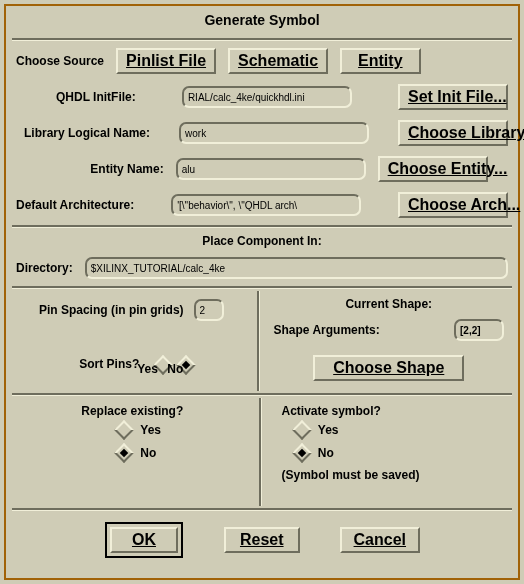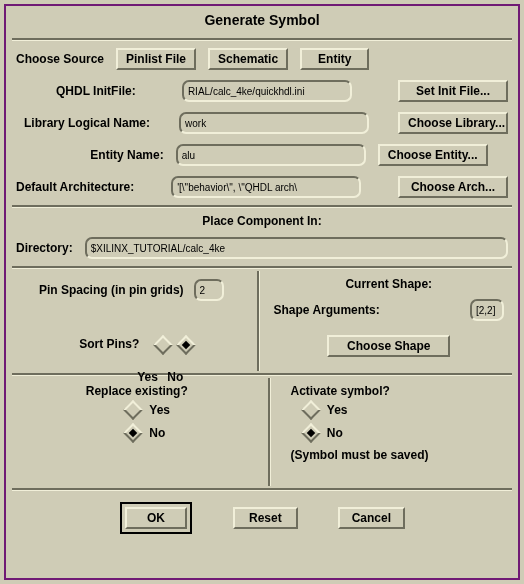--- a/index.html
+++ b/index.html
@@ -7,21 +7,21 @@
     margin: 0; padding: 0;
     font-family: "Helvetica", Arial, sans-serif;
     font-size: 12px;
     background: #cfccb6;
     width: 524px; height: 584px;
     position: relative;
     color: #000;
   }
   .outer {
     position: absolute; left: 4px; top: 4px; right: 4px; bottom: 4px;
-    border: 2px solid #701a75;
+    border: 2px solid #a16207;
     background: #cfccb6;
   }
   .title {
     text-align: center; font-weight: bold; font-size: 14px;
     padding: 6px 0 8px 0;
   }
   .divider {
     border-top: 2px solid #6e6d5d;
     border-bottom: 1px solid #f1efd9;
     margin: 2px 6px;
@@ -30,24 +30,25 @@
   .row { display: flex; align-items: center; padding: 5px 10px; gap: 12px; }
   .lbl { font-weight: bold; }
   .btn {
     background: #cfccb6;
     border-top: 2px solid #f1efd9;
     border-left: 2px solid #f1efd9;
     border-right: 2px solid #6e6d5d;
     border-bottom: 2px solid #6e6d5d;
     padding: 2px 8px;
     font-weight: bold;
-    font-size: 12px;
+    font-size: 16px;
     cursor: pointer;
     display: inline-block;
     white-space: nowrap;
+    text-decoration: underline;
   }
   .btn.def {
     box-shadow: 0 0 0 3px #cfccb6, 0 0 0 5px #000;
     margin: 0 6px;
   }
   .input {
     background: #cfccb6;
     border-top: 2px solid #6e6d5d;
     border-left: 2px solid #6e6d5d;
     border-right: 2px solid #f1efd9;
@@ -144,43 +145,43 @@
       <div style="display:flex;align-items:center;gap:10px;justify-content:center">
         <span class="lbl">Pin Spacing (in pin grids)</span>
         <input class="input" style="width: 30px; text-align: left;" value="2">
       </div>
       <div style="text-align:center;margin-top:20px">
         <span class="lbl" style="margin-right:10px">Sort Pins?</span>
         <span>
           <span class="diamond"></span>
           <span class="diamond sel"></span>
         </span>
-        <div style="display:inline-block;margin-left:-62px;margin-top:16px;position:relative;top:32px">
+        <div style="display:inline-block;margin-left:-62px;margin-top:16px;position:relative;top:4px">
           <span class="rlabel" style="margin-left:0">Yes</span>
           <span class="rlabel" style="margin-left:6px">No</span>
         </div>
       </div>
     </div>
     <div class="vr"></div>
     <div class="col" style="padding:6px 14px">
       <div class="lbl" style="text-align:center">Current Shape:</div>
       <div style="display:flex;align-items:center;justify-content:space-between;margin-top:8px">
         <span class="lbl">Shape Arguments:</span>
-        <input class="input" style="width: 34px;" value="[2,2]">
+        <input class="input" style="width: 50px; font-weight: bold;" value="[2,2]">
       </div>
       <div style="text-align:center;margin-top:14px">
         <span class="btn" style="padding:2px 18px">Choose Shape</span>
       </div>
     </div>
   </div>
 
   <div class="divider"></div>
 
   <div class="two-col" style="height:108px">
-    <div class="col" style="padding:6px 17px;text-align:center">
+    <div class="col" style="padding:6px 8px;text-align:center">
       <div class="lbl">Replace existing?</div>
       <div class="radio-line" style="text-align:left;padding-left:100px">
         <span class="diamond"></span>
         <span class="rlabel">Yes</span>
       </div>
       <div class="radio-line" style="text-align:left;padding-left:100px">
         <span class="diamond sel"></span>
         <span class="rlabel">No</span>
       </div>
     </div>

